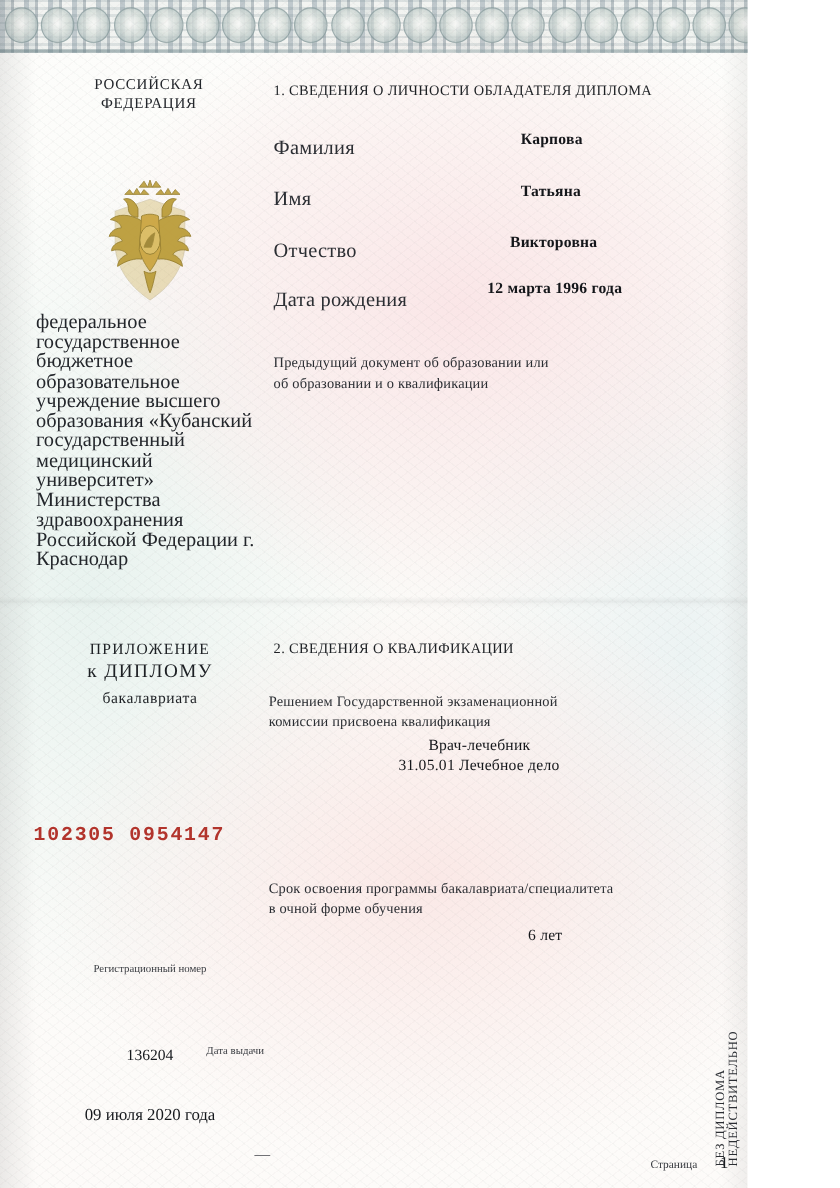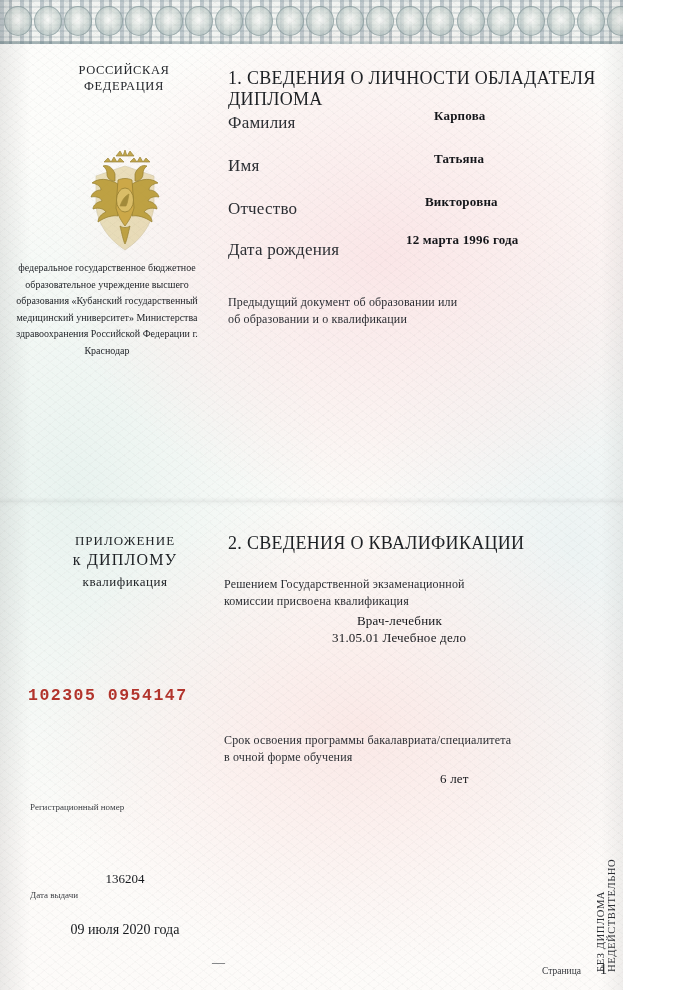--- a/index.html
+++ b/index.html
@@ -71,25 +71,25 @@
     pointer-events:none;
   }
   .left-col{position:absolute;left:40px;width:168px;text-align:center;}
   .rf-title{
     top:62px;font-size:12.5px;letter-spacing:.6px;line-height:16px;color:#23262b;
   }
   #emblem{
     position:absolute;left:82px;top:150px;width:86px;height:104px;
   }
   .founder{
-    position:absolute;left:12px;top:260px;width:190px;text-align:center;
-    font-size:10px;line-height:16.5px;color:#23262b;
+    position:absolute;left:30px;top:260px;width:190px;text-align:left;
+    font-size:17px;line-height:16.5px;color:#23262b;
   }
   .sec-title{
-    position:absolute;font-size:18px;letter-spacing:.3px;color:#1d2024;
+    position:absolute;font-size:12px;letter-spacing:.3px;color:#1d2024;
   }
   .field-label{
     position:absolute;font-size:17px;color:#2b2e33;letter-spacing:.2px;
   }
   .field-value{
     position:absolute;font-size:13px;color:#14161a;font-weight:700;letter-spacing:.2px;
   }
   .field-value.norm{font-weight:400;font-size:13px;}
   .para{
     position:absolute;font-size:12px;line-height:17px;color:#2b2e33;letter-spacing:.15px;
@@ -99,29 +99,29 @@
   }
   #app-l1{top:533px;font-size:13px;letter-spacing:1px;}
   #app-l2{top:551px;font-size:16px;letter-spacing:1.2px;}
   #app-l3{top:574px;font-size:13px;letter-spacing:.5px;}
   #serial{
     position:absolute;left:28px;top:686px;width:200px;
     font-family:"Liberation Mono", monospace;
     font-size:16.5px;letter-spacing:1.5px;color:#b2342c;font-weight:700;
   }
   #regnum-cap{
-    position:absolute;left:30px;top:802px;width:190px;text-align:left;
+    position:absolute;left:30px;top:802px;width:190px;text-align:center;
     font-size:9px;line-height:11px;color:#3a3d42;
   }
   #regnum{
     position:absolute;left:30px;top:826px;width:190px;text-align:center;
     font-size:13px;color:#15181c;margin-top:45px;
   }
   #date-cap{
-    position:absolute;left:30px;top:890px;width:190px;text-align:left;
+    position:absolute;left:30px;top:870px;width:190px;text-align:right;
     font-size:9px;color:#3a3d42;
   }
   #date-val{
     position:absolute;left:30px;top:922px;width:190px;text-align:center;
     font-size:14px;color:#15181c;
   }
   #vertical-note{
     position:absolute;right:6px;bottom:18px;
     writing-mode:vertical-rl;transform:rotate(180deg);
     font-size:10.5px;letter-spacing:.6px;color:#2b2e33;
@@ -205,21 +205,21 @@
 
         <path d="M38 76 c2 8 3 14 5 18 c2 -4 3 -10 5 -18 c-3 2 -7 2 -10 0 z"></path>
       </g>
     </svg>
   </div>
 
   <div class="founder">федеральное государственное бюджетное образовательное учреждение высшего образования «Кубанский государственный медицинский университет» Министерства здравоохранения Российской Федерации г. Краснодар</div>
 
   <div class="app-title" id="app-l2">к ДИПЛОМУ</div>
   <div class="app-title" id="app-l1">ПРИЛОЖЕНИЕ</div>
-  <div class="app-title" id="app-l3">квалификация</div>
+  <div class="app-title" id="app-l3">бакалавриата</div>
 
   <div id="serial">102305 0954147</div>
 
   <div id="regnum-cap">Регистрационный номер</div>
   <div id="regnum">136204</div>
 
   <div id="date-cap">Дата выдачи</div>
   <div id="date-val">09 июля 2020 года</div>
 
   <div class="sec-title" style="left:228px;top:68px;">1. СВЕДЕНИЯ О ЛИЧНОСТИ ОБЛАДАТЕЛЯ ДИПЛОМА</div>

